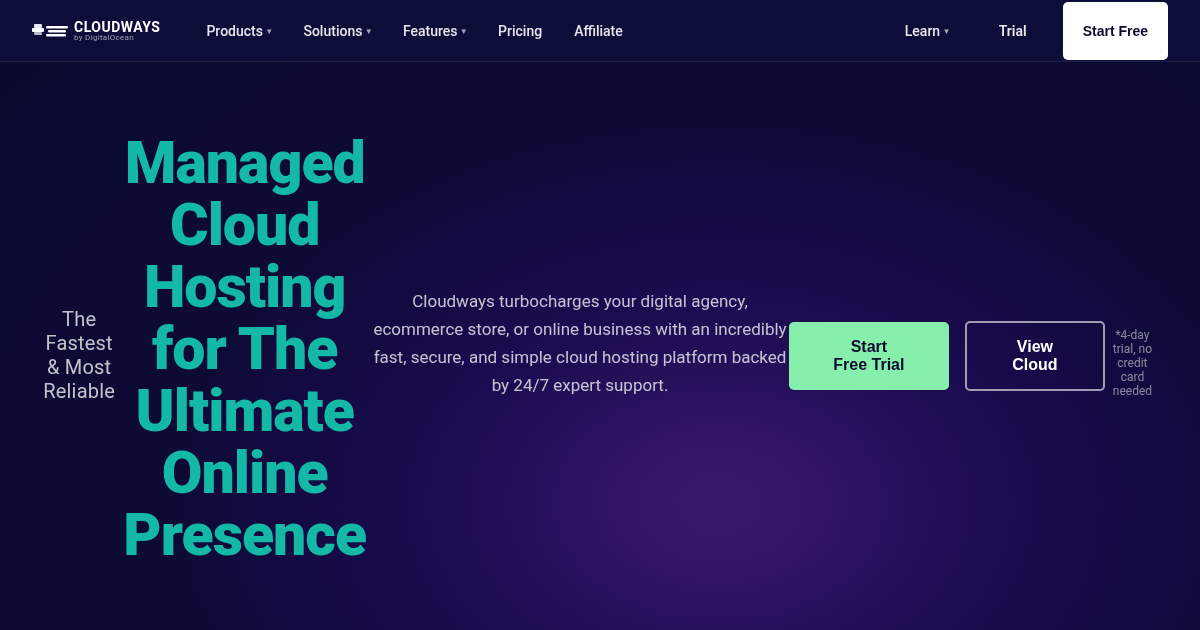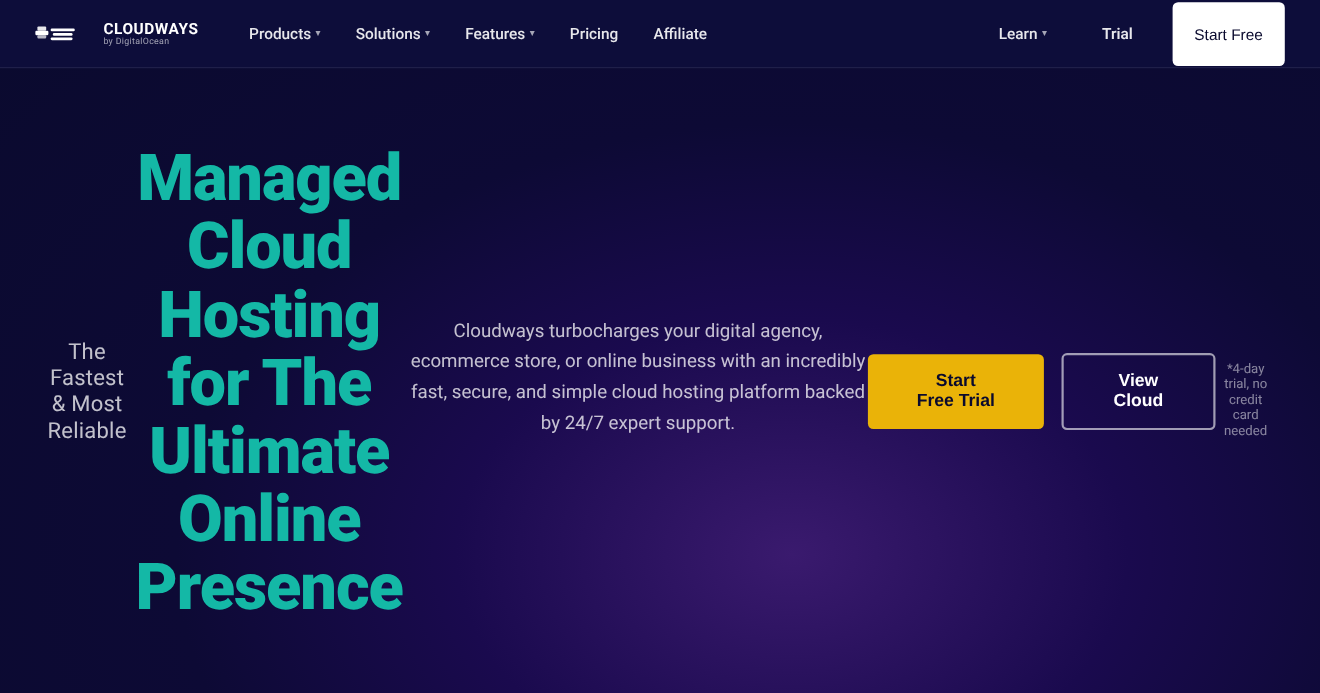--- a/index.html
+++ b/index.html
@@ -29,21 +29,21 @@
       align-items: center;
       padding: 0 32px;
       height: 62px;
       background: #0d0d3a;
       border-bottom: 1px solid rgba(255,255,255,0.08);
     }
 
     .logo-area {
       display: flex;
       align-items: center;
-      gap: 24px;
+      gap: 4px;
       margin-right: 32px;
       text-decoration: none;
     }
 
     .logo-icon {
       display: flex;
       flex-direction: column;
       align-items: center;
       gap: 2px;
     }
@@ -110,21 +110,21 @@
       font-size: 14px;
       font-weight: 600;
       padding: 8px 16px;
       cursor: pointer;
     }
 
     .nav-start-free {
       background: #ffffff;
       color: #0a0a2e;
       font-size: 14px;
-      font-weight: 400;
+      font-weight: 700;
       padding: 21px 20px;
       border-radius: 5px;
       cursor: pointer;
       border: none;
       white-space: nowrap;
     }
 
     
     .hero {
       position: relative;
@@ -164,21 +164,21 @@
     }
 
     .hero-cta {
       display: flex;
       gap: 16px;
       align-items: center;
       margin-bottom: 14px;
     }
 
     .btn-primary {
-      background: #eab308;
+      background: #86efac;
       color: #0a0a2e;
       font-size: 16px;
       font-weight: 700;
       padding: 16px 44px;
       border-radius: 5px;
       border: none;
       cursor: pointer;
       min-width: 160px;
     }
 

